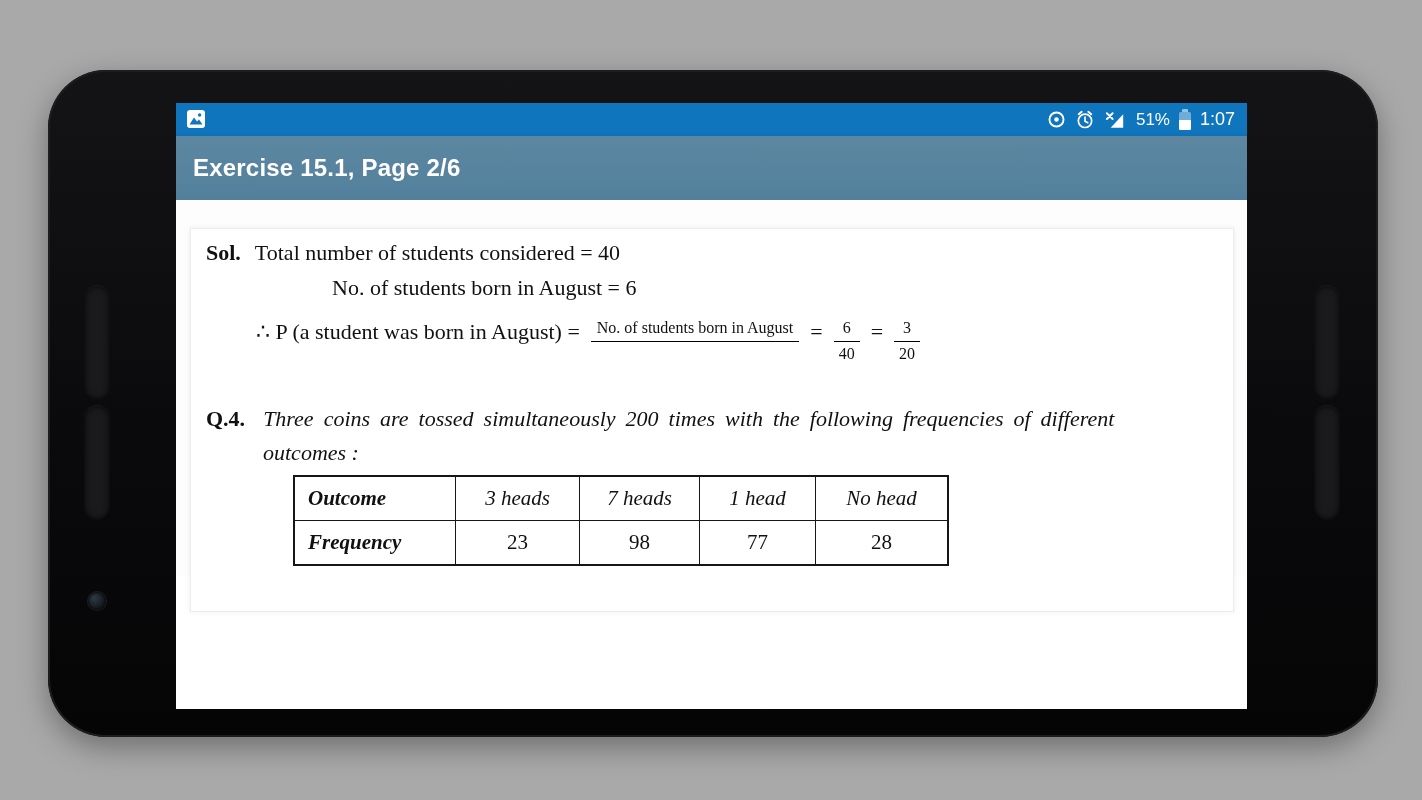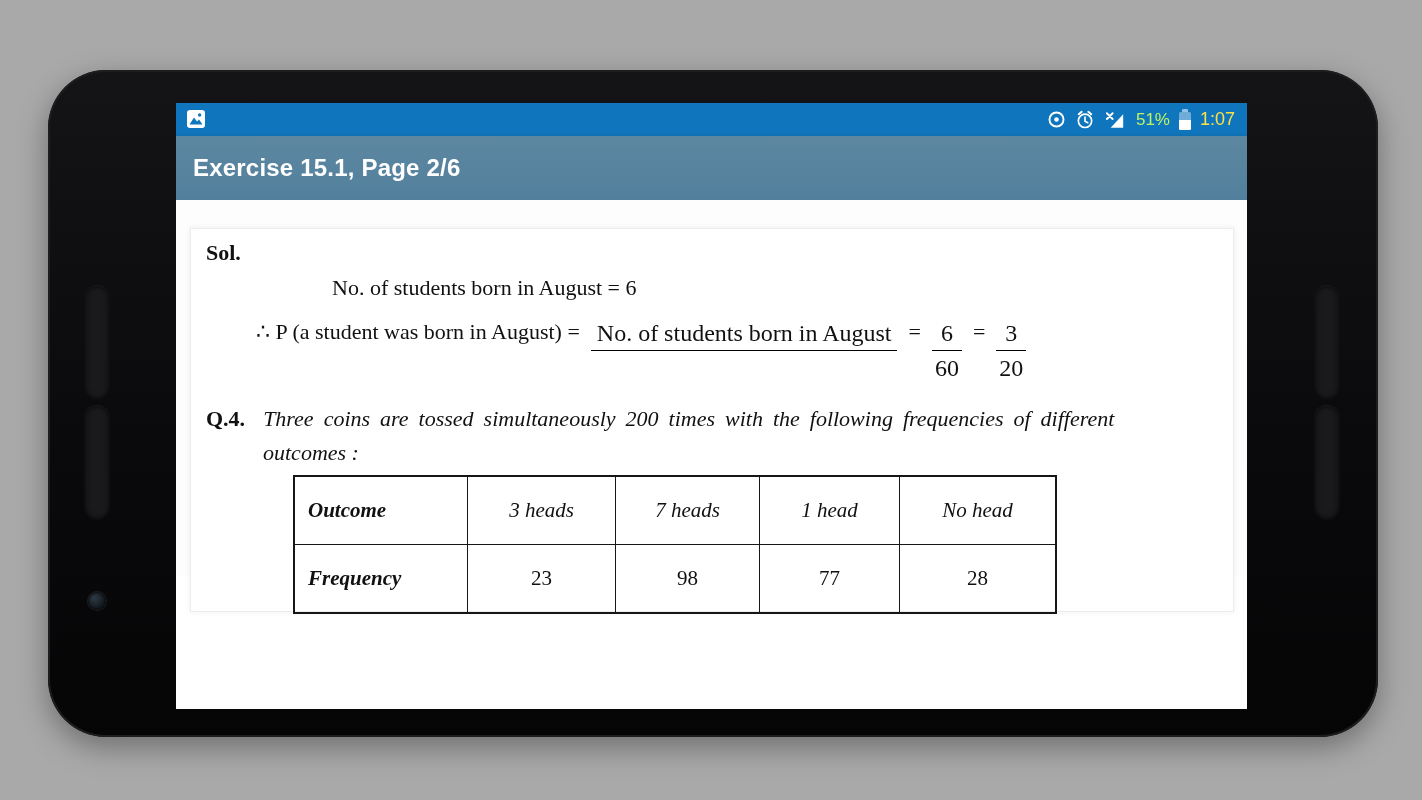--- a/index.html
+++ b/index.html
@@ -42,22 +42,22 @@
   
   .status-bar{
     position:absolute;left:0;top:0;width:100%;height:33px;
     background:#0f75bc;color:#fff;
   }
   .status-left{position:absolute;left:10px;top:6px;display:flex;align-items:center;}
   .status-right{
     position:absolute;right:12px;top:0;height:33px;
     display:flex;align-items:center;gap:9px;
   }
-  .status-text{font-size:17px;color:#bef264;}
-  .status-time{font-size:18px;color:#fde047;}
+  .status-text{font-size:17px;color:#ffffff;}
+  .status-time{font-size:18px;color:#ffffff;}
   .battery{display:inline-flex;flex-direction:column;align-items:center;}
   .battery-cap{width:6px;height:2.5px;background:rgba(255,255,255,.55);border-radius:1px 1px 0 0;}
   .battery-body{width:12px;height:18px;background:rgba(255,255,255,.4);border-radius:1.5px;position:relative;overflow:hidden;}
   .battery-fill{position:absolute;bottom:0;left:0;width:100%;height:52%;background:#fff;}
 
   
   .app-bar{
     position:absolute;left:0;top:33px;width:100%;height:64px;
     background:linear-gradient(180deg,#5d87a1 0%,#52809c 100%);
     box-shadow:0 2px 5px rgba(0,0,0,.28);
@@ -86,39 +86,39 @@
   .sol-label{font-weight:bold;margin-right:14px;}
   .sol-line2{left:141px;top:46px;}
 
   .prob-row{
     position:absolute;left:65px;top:90px;
     display:flex;align-items:flex-start;gap:11px;
     font-size:22px;white-space:nowrap;
   }
   .frac{
     display:inline-flex;flex-direction:column;align-items:center;
-    font-size:24px;line-height:1.18;text-align:center;
+    font-size:16px;line-height:1.18;text-align:center;
   }
   .frac .num{border-bottom:1.6px solid #000;padding:0 6px 3px;}
   .frac .den{padding-top:3px;}
   .frac.small .num{padding:0 9px 3px;}
   .frac.small .den{padding-top:3px;}
 
   .q4-row{left:15px;top:177px;display:flex;word-spacing:4.5px;}
   .q4-label{font-weight:bold;margin-right:18px;word-spacing:0;}
   .q4-line2{left:72px;top:211px;}
   .q4-footer{left:69px;top:351px;word-spacing:3.5px;}
 
   table.freq{
     position:absolute;left:102px;top:246px;
     border-collapse:collapse;border:2.5px solid #161616;
     font-size:21px;font-family:"Liberation Serif", serif;
   }
   table.freq th, table.freq td{
-    border:1.6px solid #161616;height:43px;padding:12px;
+    border:1.6px solid #161616;height:43px;padding:0;
     font-weight:normal;text-align:center;vertical-align:middle;
   }
   table.freq .label-col{width:147px;text-align:left;padding-left:13px;font-weight:bold;font-style:italic;}
   table.freq .c1{width:123px;} table.freq .c2{width:119px;}
   table.freq .c3{width:115px;} table.freq .c4{width:131px;}
   table.freq thead th{font-style:italic;}
 
   
   .sicon{display:inline-flex;align-items:center;}
 </style>
@@ -177,33 +177,34 @@
 
     <div class="app-bar">
       <div class="app-bar-title">Exercise 15.1, Page 2/6</div>
     </div>
 
     <div class="content">
       <div class="doc-page">
 
         <div class="line sol-line">
           <span class="sol-label">Sol.</span>
+          <span>Total number of students considered = 40</span>
         </div>
 
         <div class="line sol-line2">No. of students born in August = 6</div>
 
         <div class="prob-row">
           <span>∴  P (a student was born in August) =</span>
           <span class="frac">
             <span class="num">No. of students born in August</span>
           </span>
           <span>=</span>
           <span class="frac small">
             <span class="num">6</span>
-            <span class="den">60</span>
+            <span class="den">40</span>
           </span>
           <span>=</span>
           <span class="frac small">
             <span class="num">3</span>
             <span class="den">20</span>
           </span>
         </div>
 
         <div class="line q4-row">
           <span class="q4-label">Q.4.</span>

